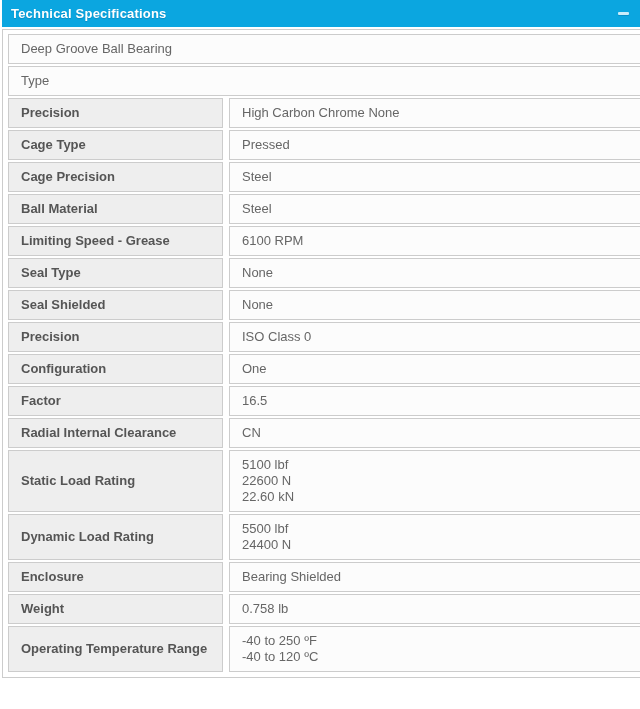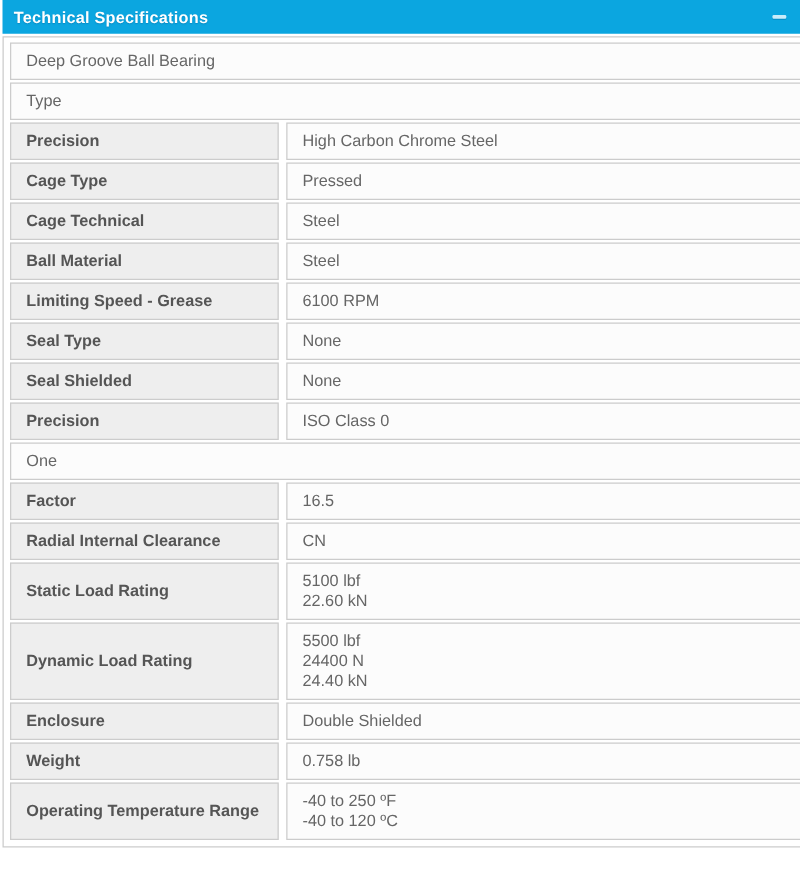--- a/index.html
+++ b/index.html
@@ -83,31 +83,31 @@
         </div>
       </div>
       <div class="row">
         <div class="cell value">
           <div>Type</div>
         </div>
       </div>
       <div class="row">
         <div class="cell label">Precision</div>
         <div class="cell value">
-          <div>High Carbon Chrome Steel</div>
+          <div>High Carbon Chrome None</div>
         </div>
       </div>
       <div class="row">
         <div class="cell label">Cage Type</div>
         <div class="cell value">
           <div>Pressed</div>
         </div>
       </div>
       <div class="row">
-        <div class="cell label">Cage Technical</div>
+        <div class="cell label">Cage Precision</div>
         <div class="cell value">
           <div>Steel</div>
         </div>
       </div>
       <div class="row">
         <div class="cell label">Ball Material</div>
         <div class="cell value">
           <div>Steel</div>
         </div>
       </div>
@@ -129,55 +129,56 @@
           <div>None</div>
         </div>
       </div>
       <div class="row">
         <div class="cell label">Precision</div>
         <div class="cell value">
           <div>ISO Class 0</div>
         </div>
       </div>
       <div class="row">
+        <div class="cell label">Configuration</div>
         <div class="cell value">
           <div>One</div>
         </div>
       </div>
       <div class="row">
         <div class="cell label">Factor</div>
         <div class="cell value">
           <div>16.5</div>
         </div>
       </div>
       <div class="row">
         <div class="cell label">Radial Internal Clearance</div>
         <div class="cell value">
           <div>CN</div>
         </div>
       </div>
       <div class="row">
         <div class="cell label">Static Load Rating</div>
         <div class="cell value">
           <div>5100 lbf</div>
+          <div>22600 N</div>
           <div>22.60 kN</div>
         </div>
       </div>
       <div class="row">
         <div class="cell label">Dynamic Load Rating</div>
         <div class="cell value">
           <div>5500 lbf</div>
           <div>24400 N</div>
-          <div>24.40 kN</div>
         </div>
       </div>
       <div class="row">
         <div class="cell label">Enclosure</div>
         <div class="cell value">
-          <div>Double Shielded</div>
+          <div>Bearing Shielded</div>
         </div>
       </div>
       <div class="row">
         <div class="cell label">Weight</div>
         <div class="cell value">
           <div>0.758 lb</div>
         </div>
       </div>
       <div class="row">
         <div class="cell label">Operating Temperature Range</div>

